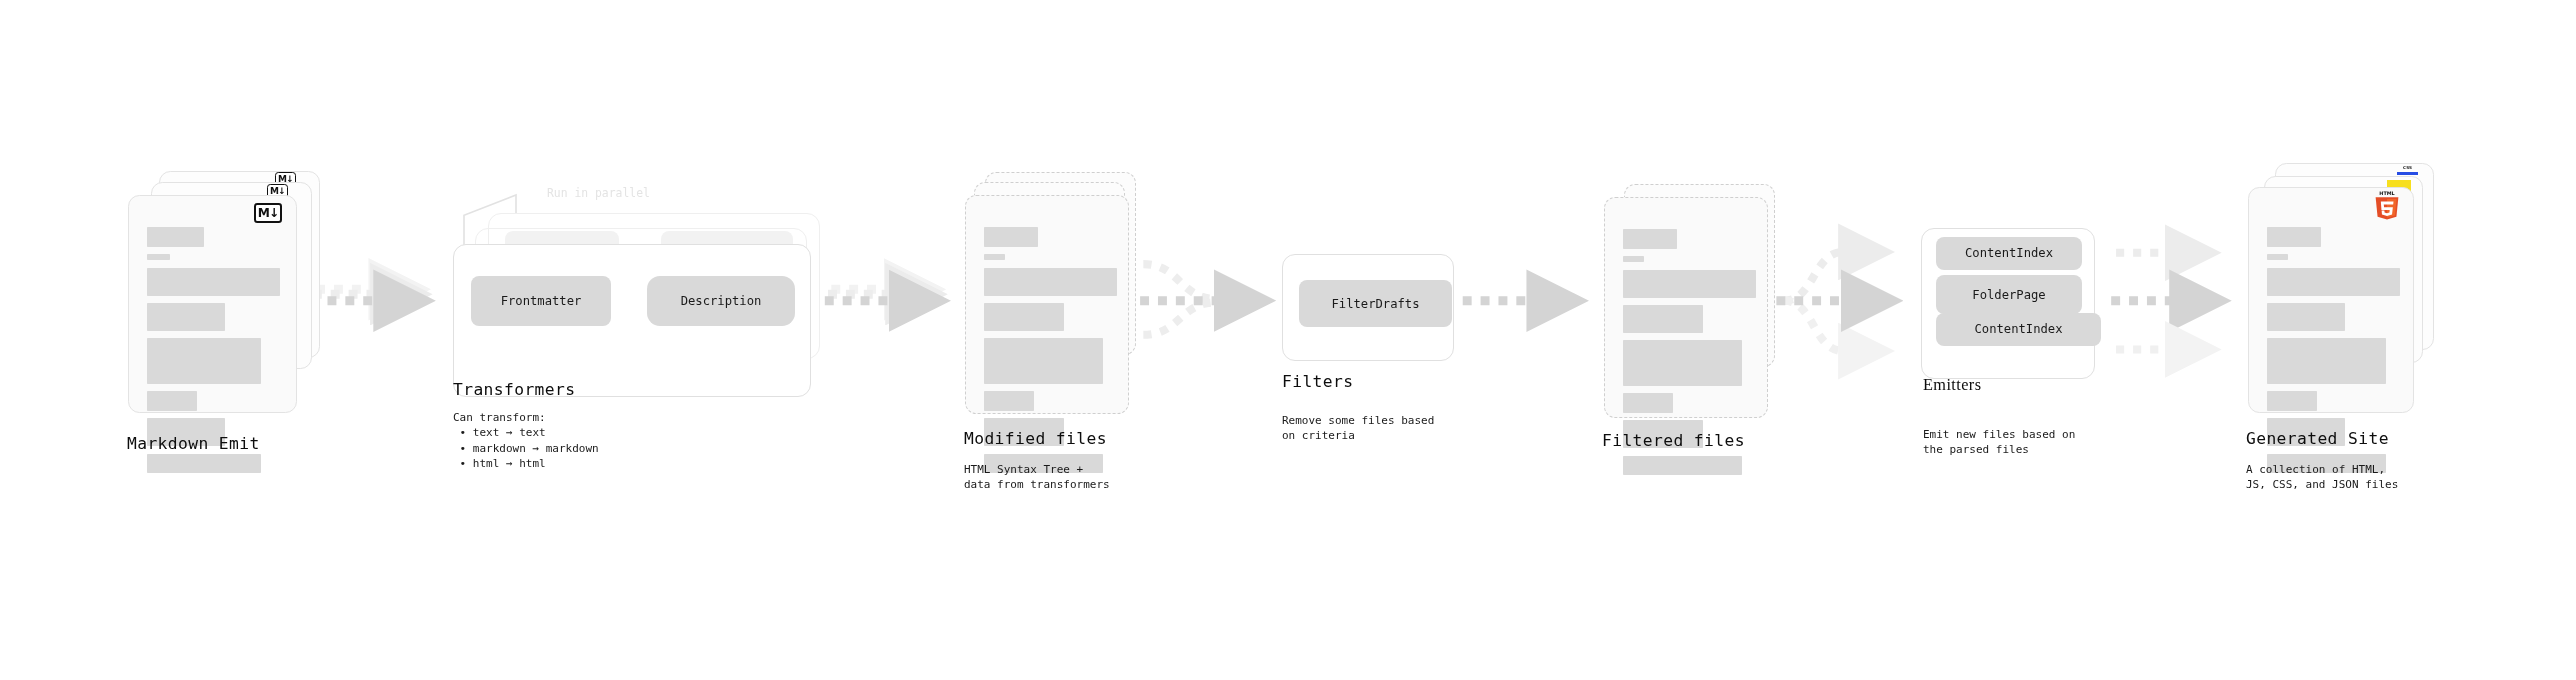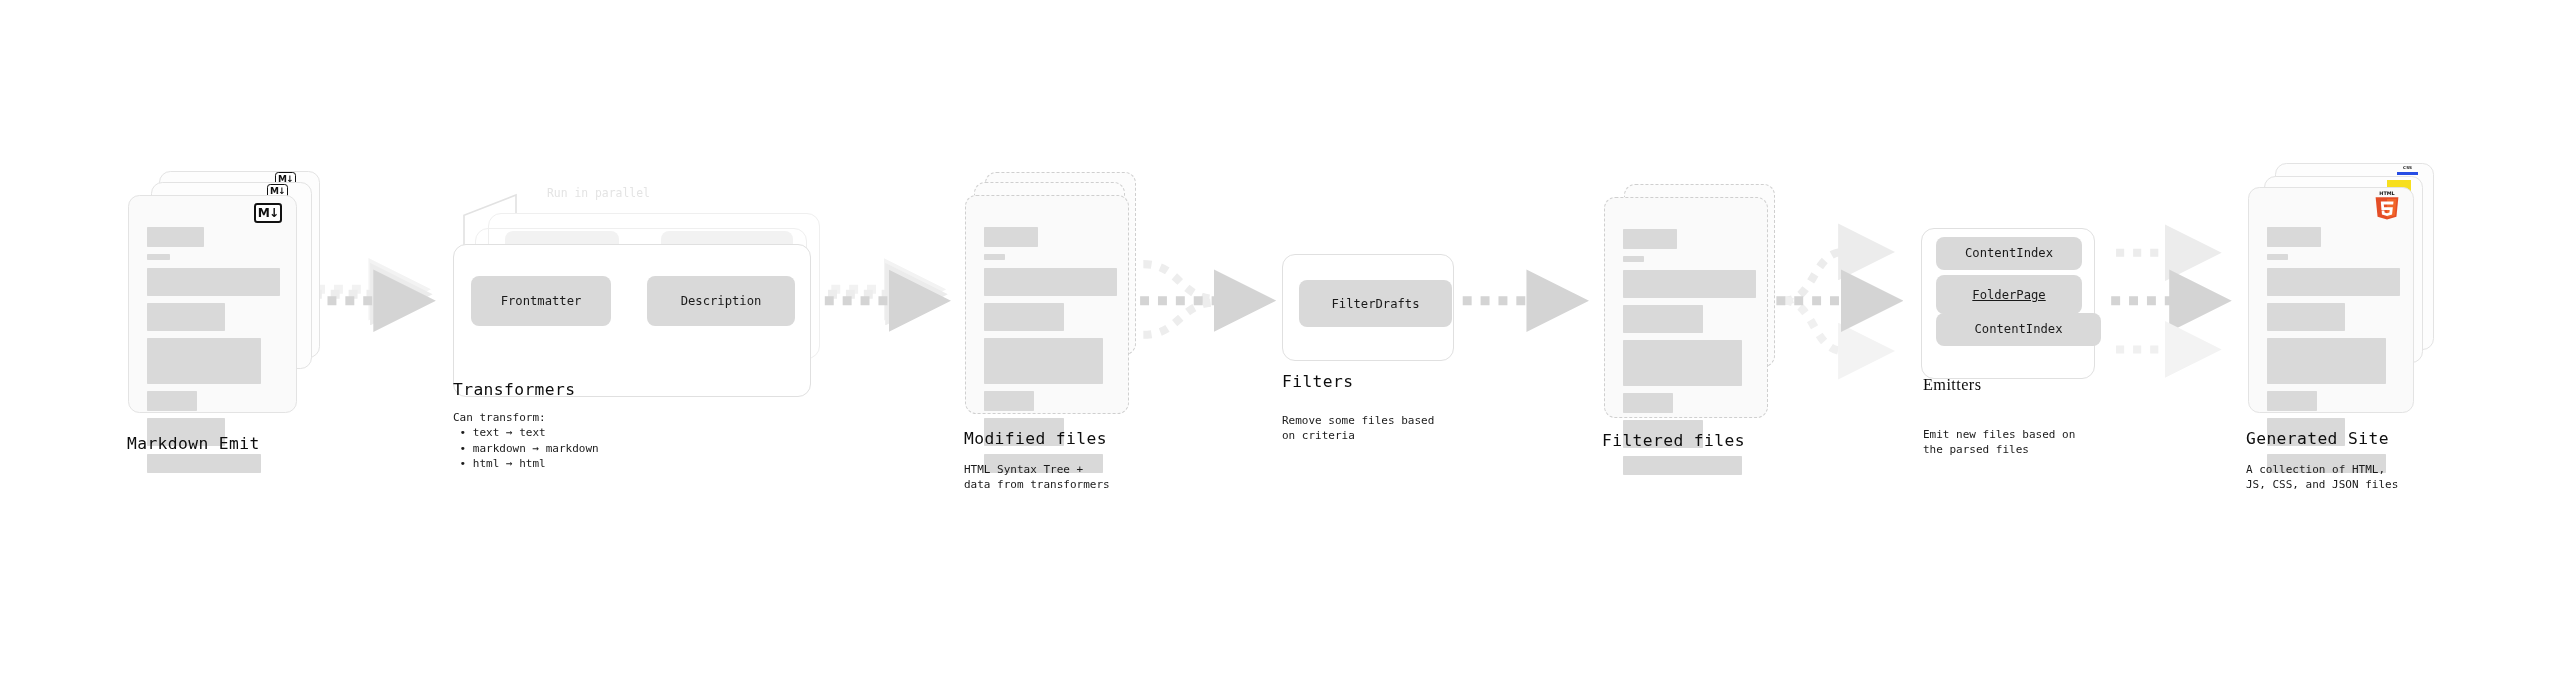--- a/index.html
+++ b/index.html
@@ -212,21 +212,21 @@
     <div class="box ghost" style="left:488px; top:213px; width:332px; height:146px;"></div>
     <div class="chip ghost2" style="left:505px; top:231px; width:114px; height:46px;"></div>
     <div class="chip ghost2" style="left:661px; top:231px; width:132px; height:46px;"></div>
 
     <div class="box ghost" style="left:475px; top:228px; width:332px; height:146px;"></div>
     <div class="chip ghost" style="left:492px; top:245px; width:119px; height:49px;"></div>
     <div class="chip ghost" style="left:650px; top:245px; width:135px; height:49px;"></div>
 
     <div class="box" style="left:453px; top:244px; width:358px; height:153px;"></div>
     <div class="chip" style="left:471px; top:276px; width:140px; height:50px;">Frontmatter</div>
-    <div class="chip" style="left:647px; top:276px; width:148px; height:50px;">Description</div>
+    <div class="chip" style="left:647px; top:276px; width:148px; height:50px;border-radius:13px;">Description</div>
 
     <div class="title" style="left:453px; top:380px;">Transformers</div>
     <div class="subtitle" style="left:453px; top:410px;">Can transform:
  • text → text
  • markdown → markdown
  • html → html</div>
   </div>
 
   <div class="doc-stack">
 
@@ -275,21 +275,21 @@
         <div class="dl" style="width:119px;height:19.5px;"></div>
       </div>
     </div>
 
     <div class="title" style="left:1602px; top:431px;">Filtered files</div>
   </div>
 
   <div class="doc-stack">
     <div class="box" style="left:1921px; top:228px; width:174px; height:151px;"></div>
     <div class="chip" style="left:1936px; top:237px; width:146px; height:32.5px;">ContentIndex</div>
-    <div class="chip" style="left:1936px; top:275px; width:146px; height:39px;text-decoration:underline;">FolderPage</div>
+    <div class="chip" style="left:1936px; top:275px; width:146px; height:39px;">FolderPage</div>
     <div class="chip" style="left:1936px; top:313px; width:165px; height:32.5px;">ContentIndex</div>
 
     <div class="title" style="left:1923px; top:375px;font-family:Liberation Serif, serif;">Emitters</div>
     <div class="subtitle" style="left:1923px; top:427px;">Emit new files based on
 the parsed files</div>
   </div>
 
   <div class="doc-stack">
 
     <div class="doc-card ghost" style="left:2275px; top:163px; width:159px; height:187px;"></div>

